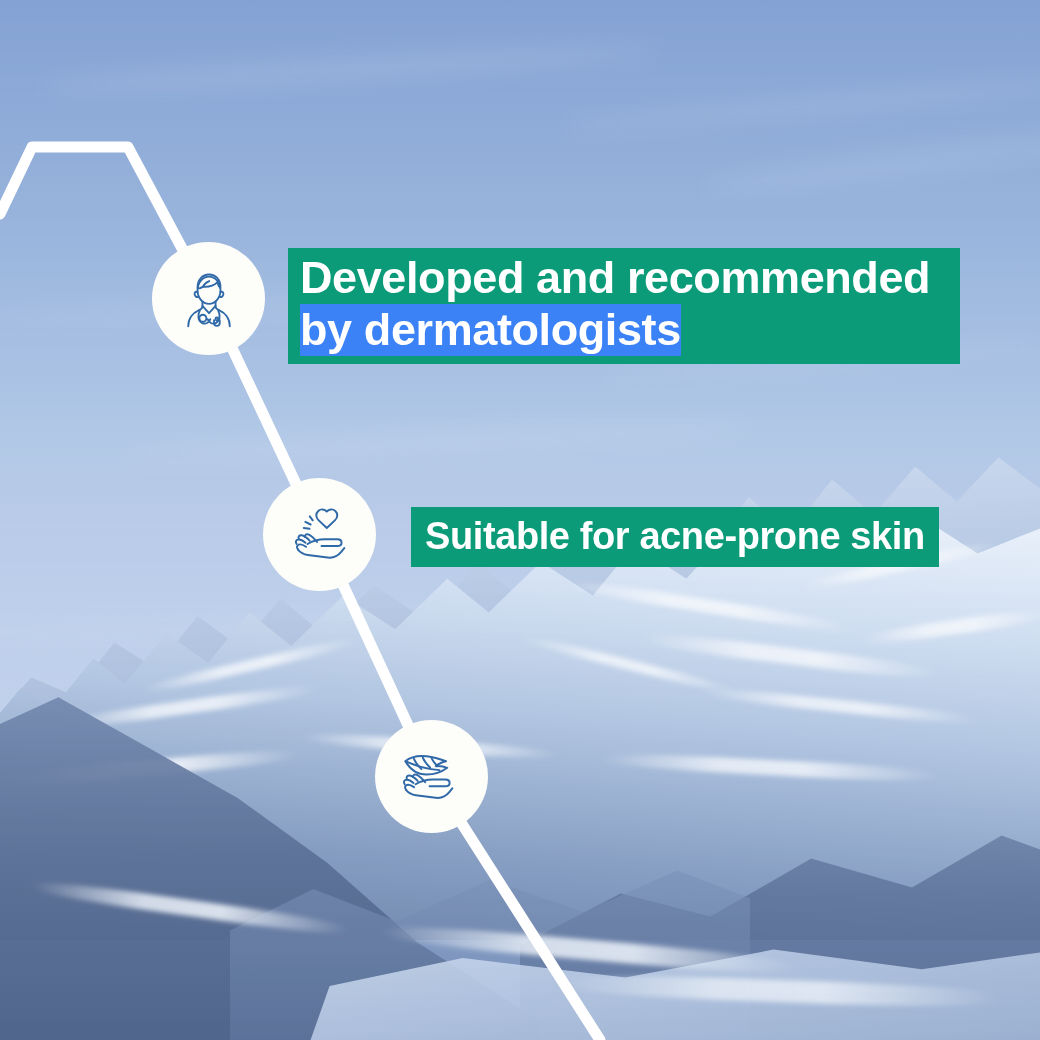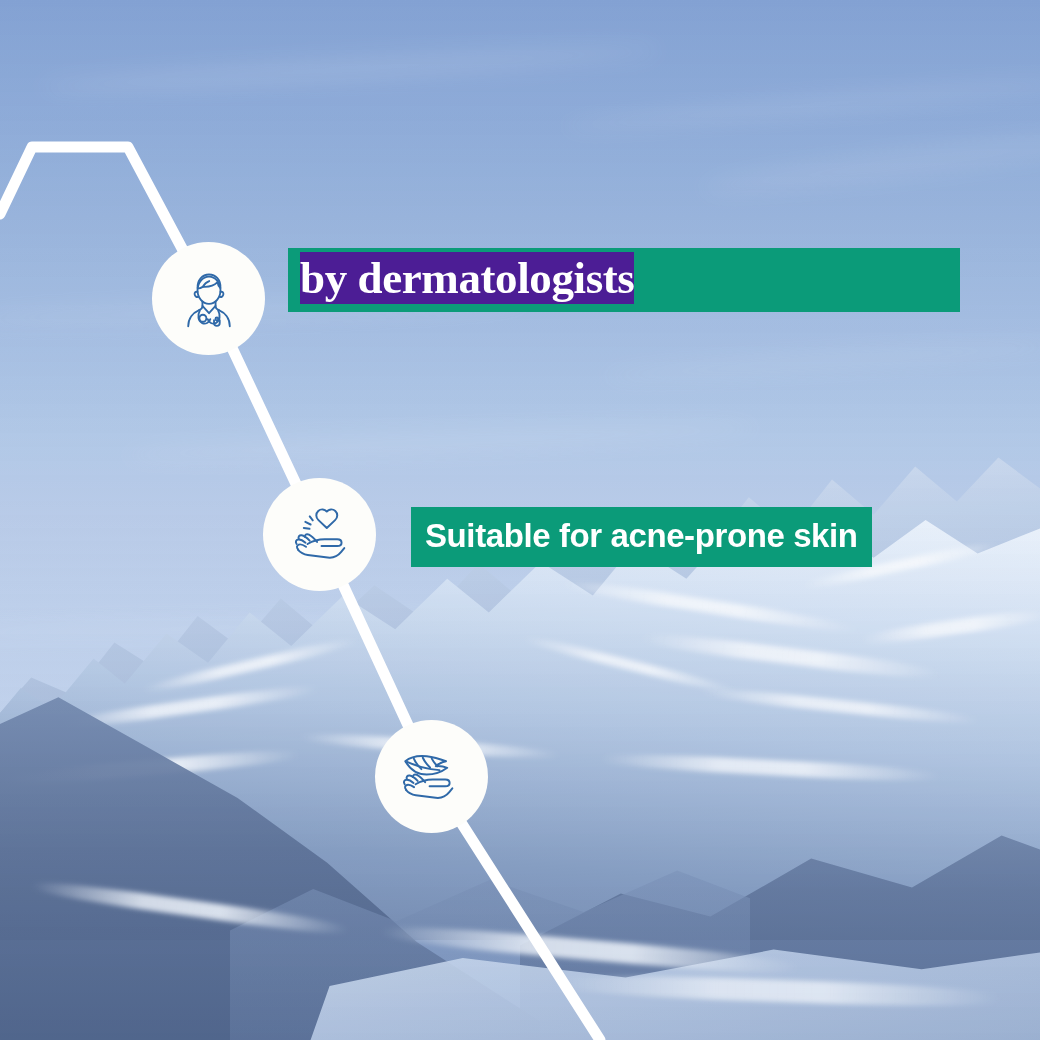--- a/index.html
+++ b/index.html
@@ -170,21 +170,21 @@
   }
   #banner-1 .line {
     display:block;
     background:#0b9b79;
     width:max-content;
     padding:1px 0;
   }
   #banner-2 {
     left:411px; top:507px;
     padding:7px 14px 9px 14px;
-    font-size:33px;
+    font-size:38px;
     line-height:44px;
   }
   #banner-3 {
     left:523px; top:748px;
     padding:7px 16px 9px 16px;
     font-size:42px;
     line-height:44px;
   }
 </style>
 </head>
@@ -255,21 +255,22 @@
       <path d="M23.6 42.6c-2.4 4.4-1.6 9.6 2.2 11.4 3 1.4 6.4-.4 7.4-3.6"></path>
       <path d="M40.4 42.6c2.4 4.4 1.6 9.6-2.2 11.4-3 1.4-6.4-.4-7.4-3.6"></path>
 
       <circle cx="26.4" cy="49.6" r="3.2"></circle>
       <path d="M36.6 51.4v2.6a2.6 2.6 0 0 0 5.2 0v-2.6"></path>
       <circle cx="39.2" cy="50.2" r="1.3"></circle>
     </svg>
   </div>
 
   <div class="banner" id="banner-1" style="background: rgb(11, 155, 121);">
-    <span class="line" style="background: #4c1d95; font-family: Liberation Serif, serif;">by dermatologists</span>
+    <span class="line" style="background: rgb(11, 155, 121);">Developed and recommended</span>
+    <span class="line" style="background: #3b82f6;">by dermatologists</span>
   </div>
 
   <div class="icon-circle" id="circle-2" style="background: rgb(253, 253, 250);">
     <svg viewBox="0 0 64 64" fill="none" stroke="#2f69a8" stroke-width="1.8" stroke-linecap="round" stroke-linejoin="round">
 
       <path d="M38.2 25.6 30.6 18.4c-2.6-2.4-2.6-6.2-.2-8.4 2.3-2.1 5.8-1.8 7.8.5 2-2.3 5.5-2.6 7.8-.5 2.4 2.2 2.4 6 -.2 8.4z"></path>
 
       <path d="M23.4 22.4 18.6 20"></path>
       <path d="M22.4 26.3 17.2 25.6"></path>
       <path d="M25.4 18.6 22.6 15"></path>

